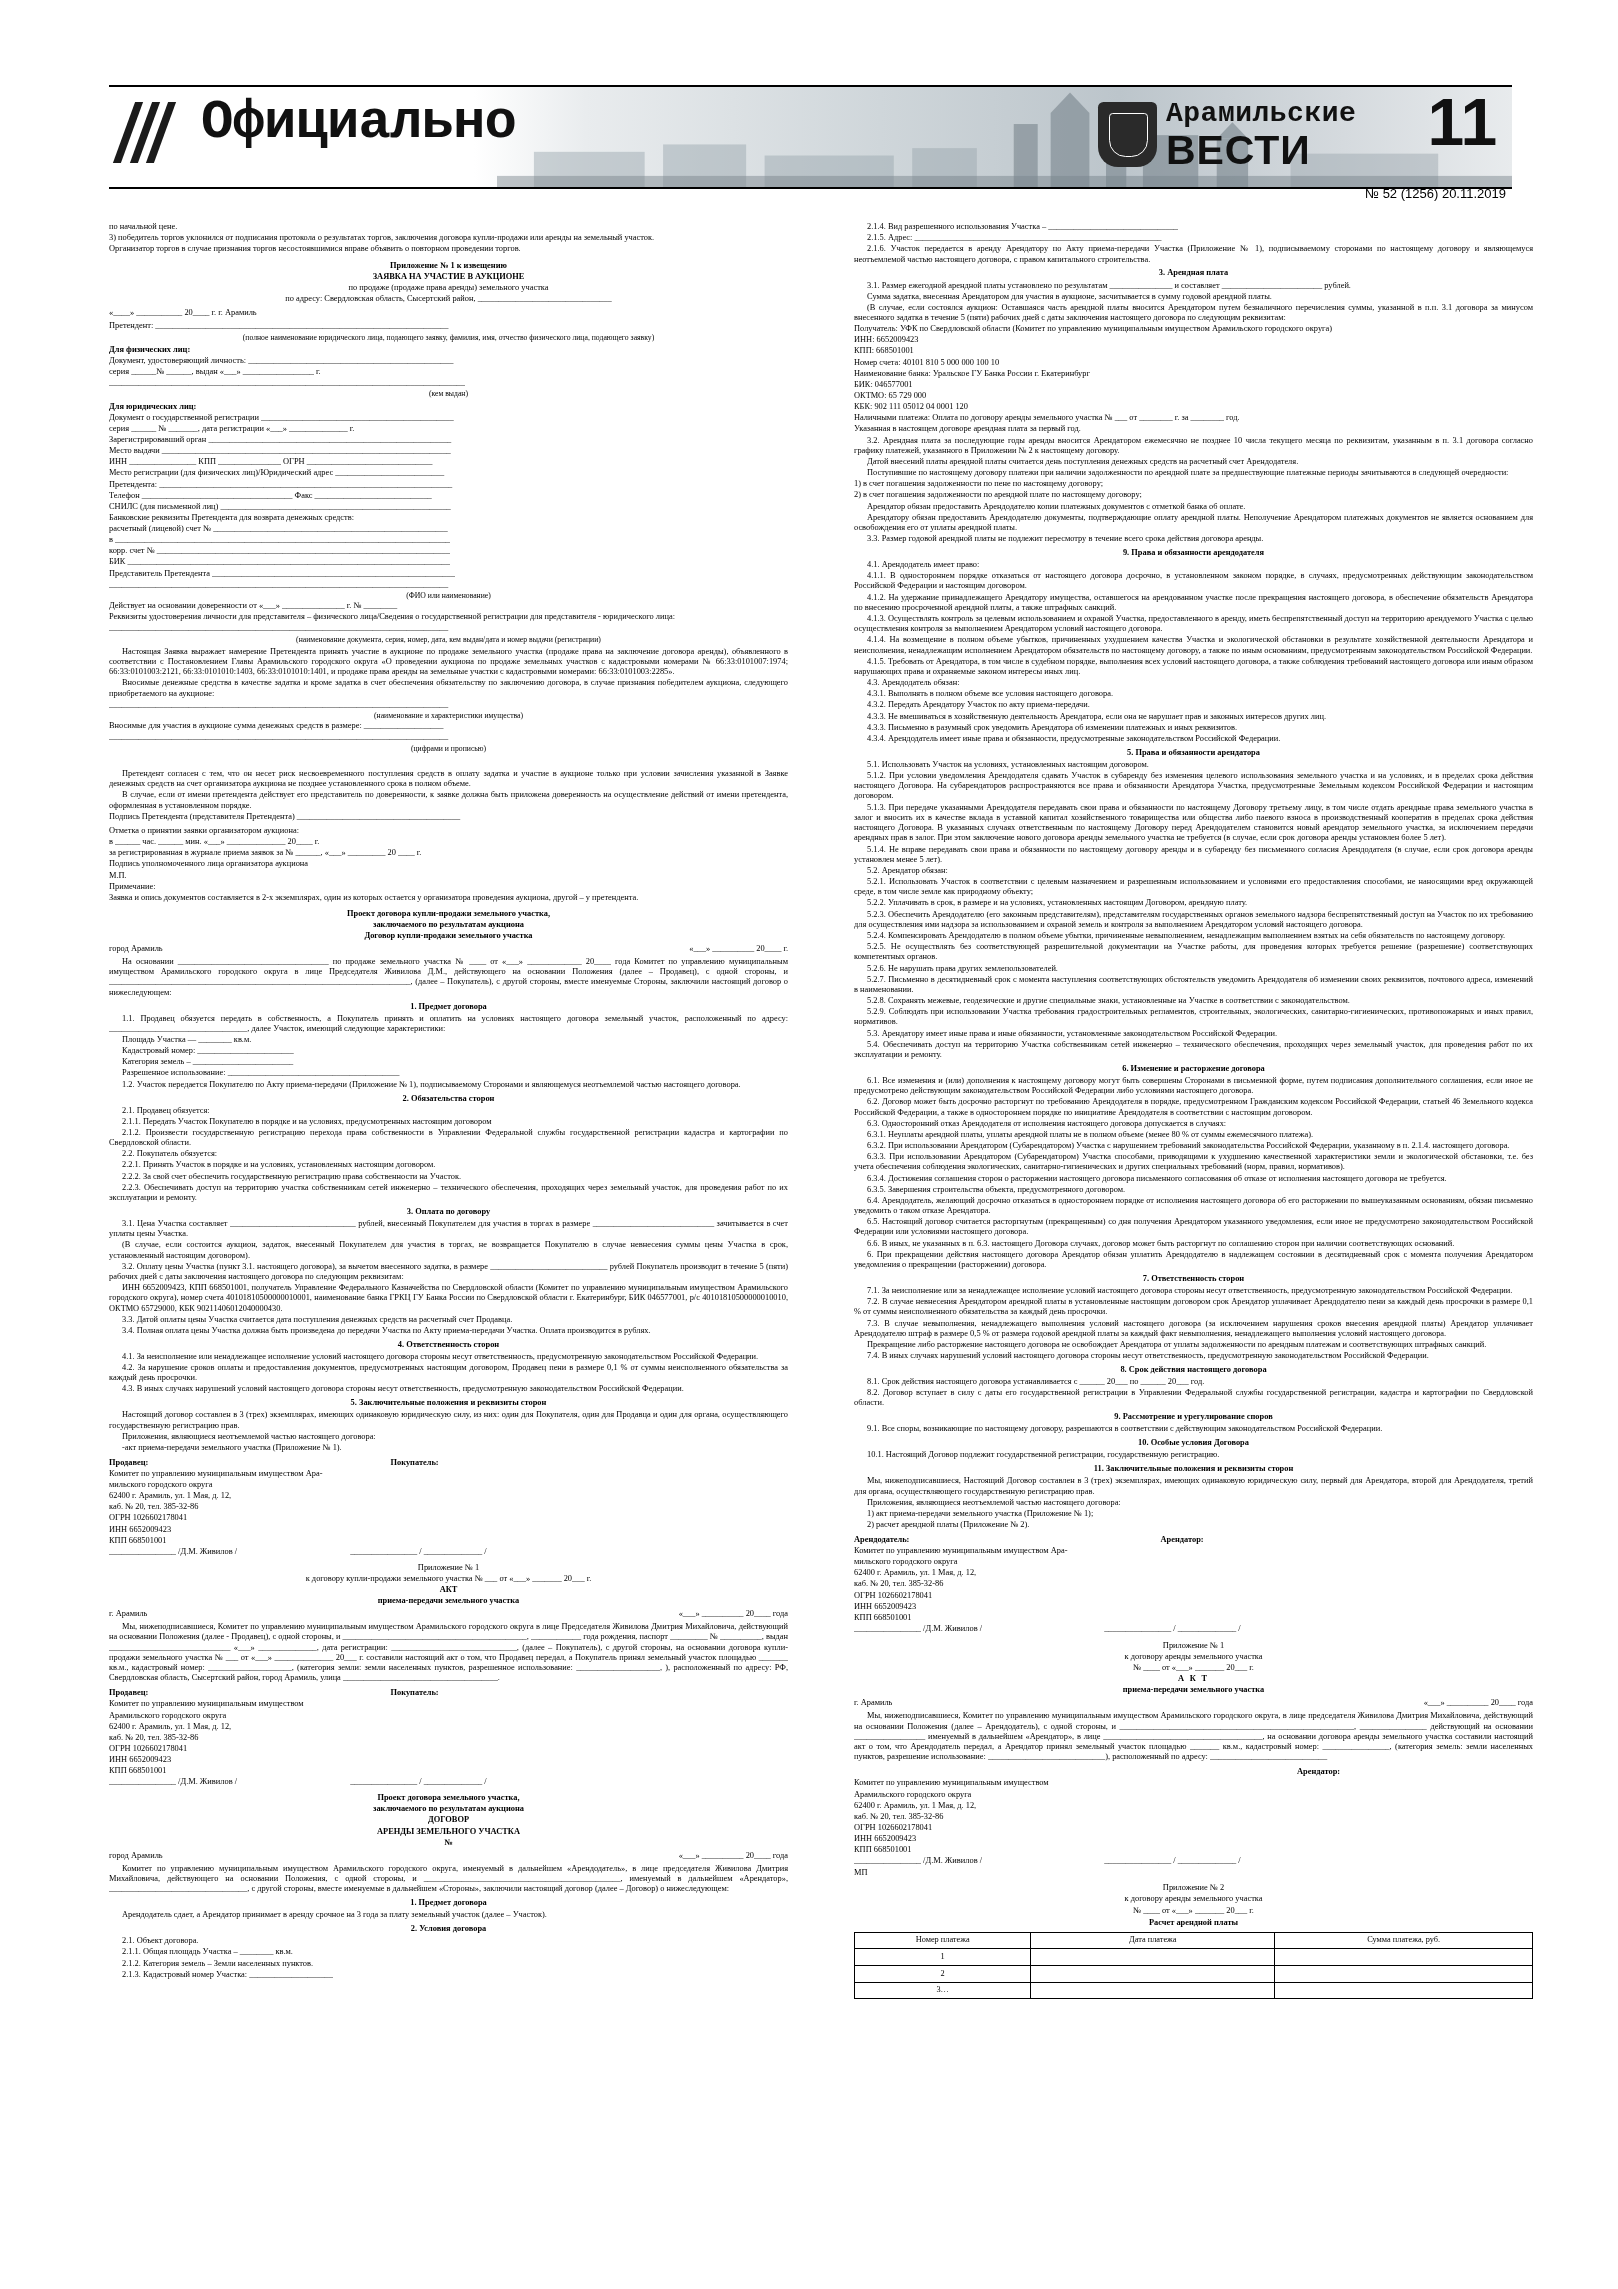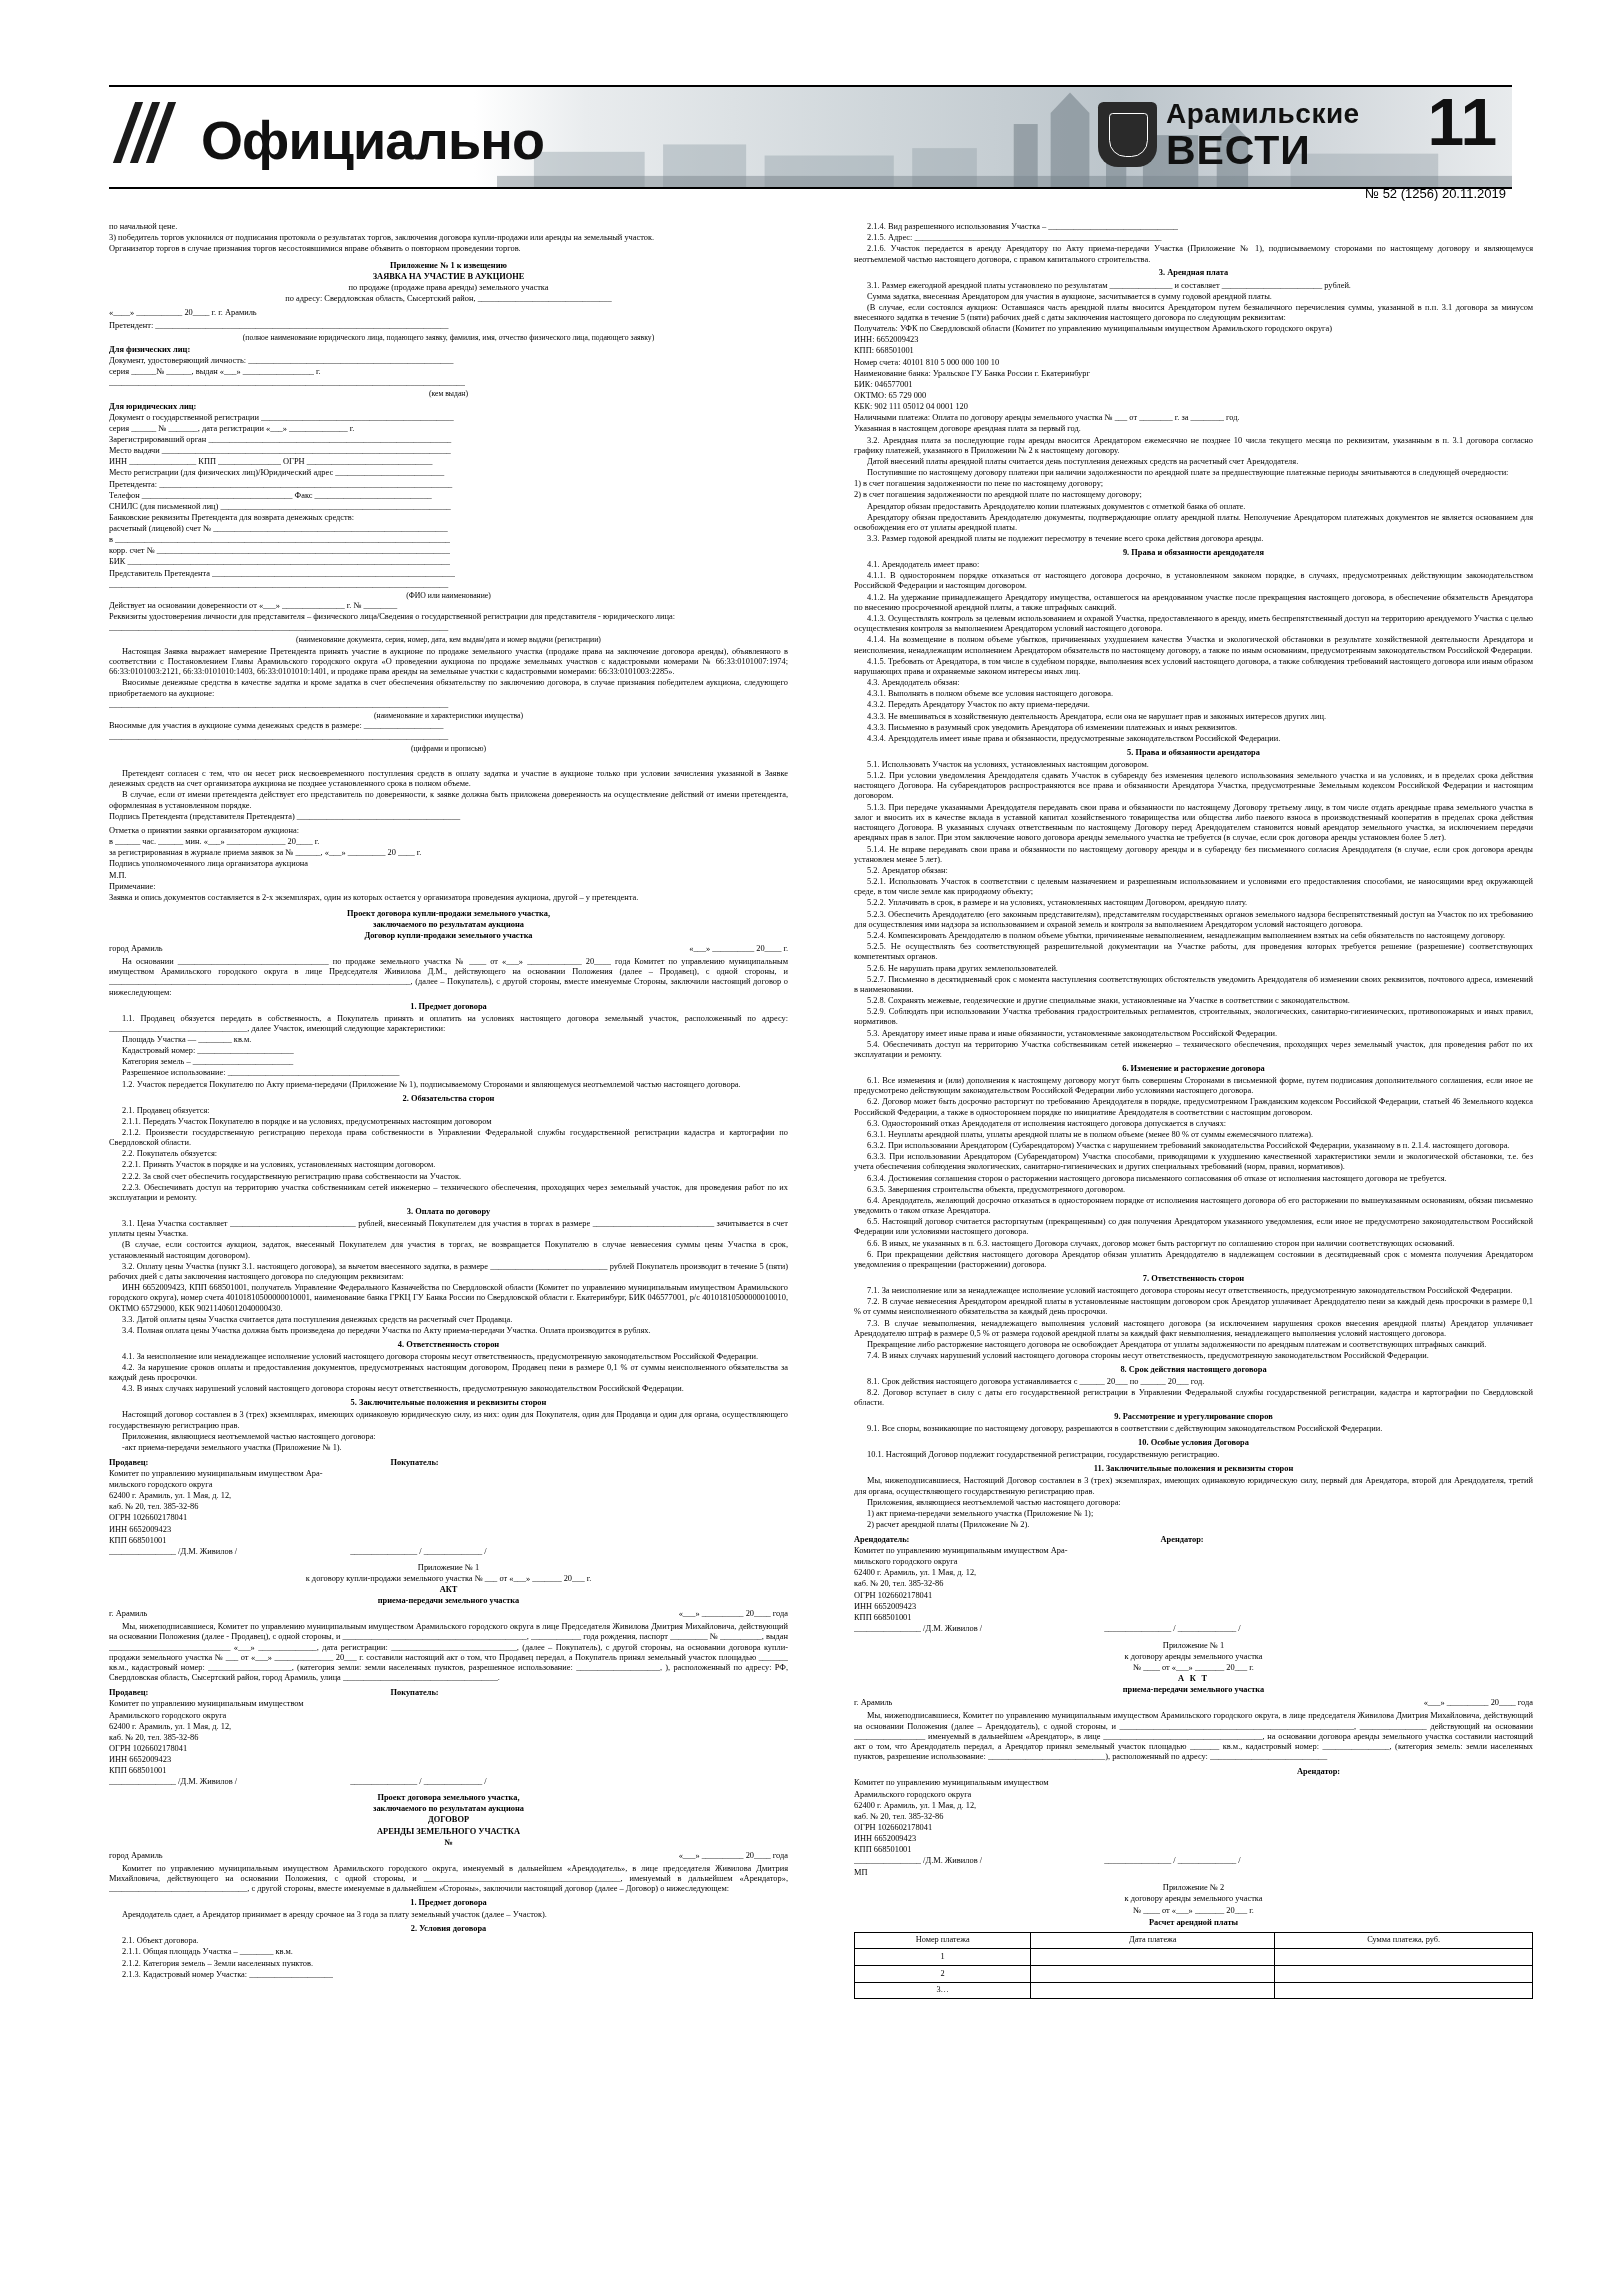--- a/index.html
+++ b/index.html
@@ -35,43 +35,43 @@
     position:absolute;left:13px;top:14.8px;width:65px;height:61px;
   }
   .slashes span{
     position:absolute;top:0;width:8.3px;height:61px;background:#1b1b1b;
     transform:skewX(-20deg);
   }
   .slashes span:nth-child(1){left:1.8px;}
   .slashes span:nth-child(2){left:18.5px;}
   .slashes span:nth-child(3){left:35px;}
   .mast-title{
-    position:absolute;left:92px;top:22px;
-    font-family:Liberation Sans, sans-serif;
+    position:absolute;left:92px;top:5px;
+    font-family:Liberation Mono, monospace;
     font-weight:bold;
     font-size:54px;
     letter-spacing:-0.9px;
     color:#111;
   }
   .logo-box{
     position:absolute;right:137px;top:9.2px;
     width:277px;height:76px;
   }
   .logo-emblem{
     position:absolute;left:0;top:5.5px;width:59px;height:65px;
     background:#2a2a2a;
     border-radius:5.5px 5.5px 20px 20px;
   }
   .logo-emblem:after{
     content:"";position:absolute;left:11px;top:11px;width:37px;height:42px;
     border:1.8px solid #fff;border-radius:3.7px 3.7px 16.6px 16.6px;
   }
   .logo-text1{
     position:absolute;left:68px;top:1.8px;
-    font-family:Liberation Sans, sans-serif;
+    font-family:Liberation Mono, monospace;
     font-weight:bold;font-size:28px;color:#111;letter-spacing:0.5px;
   }
   .logo-text2{
     position:absolute;left:68px;top:31px;
     font-family:"Liberation Sans",sans-serif;
     font-weight:bold;font-size:41px;color:#111;letter-spacing:0.9px;
   }
   .issue-number{
     position:absolute;right:14.8px;top:1.8px;
     font-family:"Liberation Sans",sans-serif;

